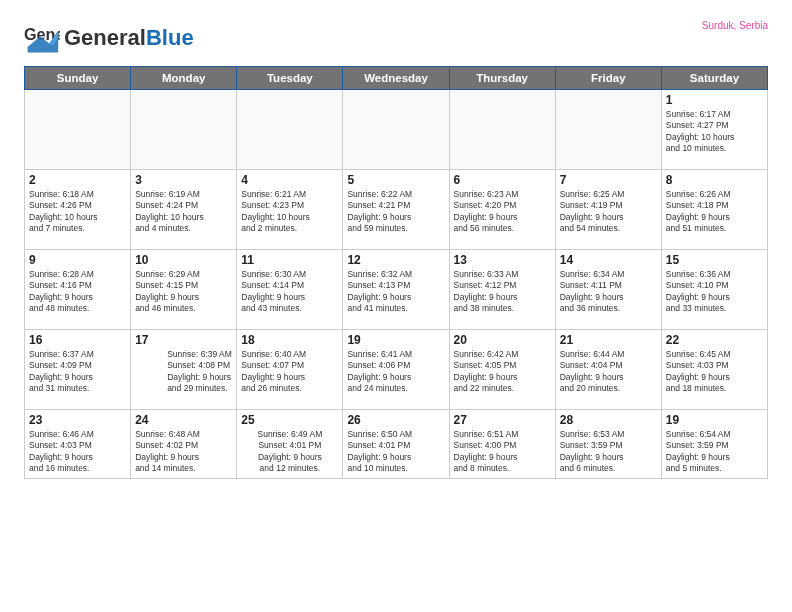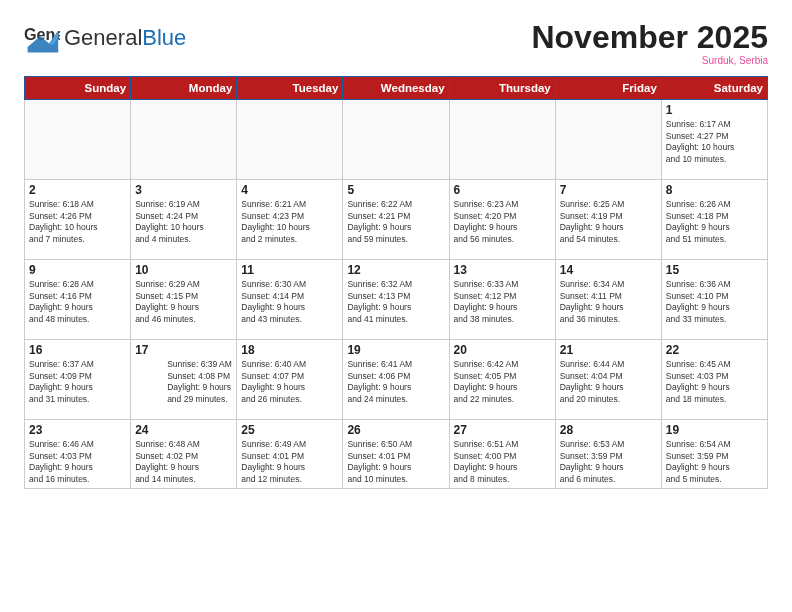--- a/index.html
+++ b/index.html
@@ -22,21 +22,21 @@
       justify-content: space-between;
       margin-bottom: 10px;
     }
     .logo {
       display: flex;
       align-items: center;
       gap: 4px;
     }
     .logo-text {
       font-size: 22px;
-      font-weight: normal;
+      font-weight: bold;
       color: #333;
       line-height: 1;
     }
     .logo-text span.blue { color: #1a6eb5; }
     .logo-icon {
       width: 36px;
       height: 36px;
     }
     .title-block {
       text-align: right;
@@ -52,26 +52,26 @@
       font-weight: normal;
       color: #ec4899;
     }
     .calendar {
       width: 100%;
       border-collapse: collapse;
       border: 1px solid #ccc;
       table-layout: fixed;
     }
     .calendar thead tr th {
-      background: #b91c1c;
+      background: #737373;
       color: #fff;
       font-size: 11.5px;
       font-weight: bold;
       padding: 5px 4px;
-      text-align: right;
+      text-align: center;
       border: 1px solid #1e5a9e;
     }
     .calendar tbody tr td {
       vertical-align: top;
       border: 1px solid #ccc;
       padding: 3px 4px;
       font-size: 9px;
       color: #333;
       height: 80px;
       background: #fff;
@@ -105,21 +105,20 @@
         <polygon points="4,30 18,18 28,26 38,12 38,36 4,36" fill="#1a6eb5" opacity="0.85"></polygon>
         <polygon points="28,26 38,12 38,20 32,28" fill="#4aa0e0"></polygon>
       </svg>
       <div>
         <div class="logo-text">
           <span style="color:#333">General</span><span class="blue">Blue</span>
         </div>
       </div>
     </div>
     <div class="title-block">
-      <h1>November 2025</h1>
       <h2>Surduk, Serbia</h2>
     </div>
   </div>
 
   <table class="calendar">
     <thead>
       <tr>
       <th>Sunday</th>
           <th>Monday</th>
           <th>Tuesday</th>
@@ -308,21 +307,21 @@
           </td>
           <td>
             <div class="day-number">24</div>
             <div class="day-info" style="white-space: pre-line;">Sunrise: 6:48 AM
 Sunset: 4:02 PM
 Daylight: 9 hours
 and 14 minutes.</div>
           </td>
           <td>
             <div class="day-number">25</div>
-            <div class="day-info" style="white-space: pre-line;">Sunrise: 6:49 AM
+            <div class="day-info" style="white-space: pre-line; text-align: center;">Sunrise: 6:49 AM
 Sunset: 4:01 PM
 Daylight: 9 hours
 and 12 minutes.</div>
           </td>
           <td>
             <div class="day-number">26</div>
             <div class="day-info" style="white-space: pre-line;">Sunrise: 6:50 AM
 Sunset: 4:01 PM
 Daylight: 9 hours
 and 10 minutes.</div>

